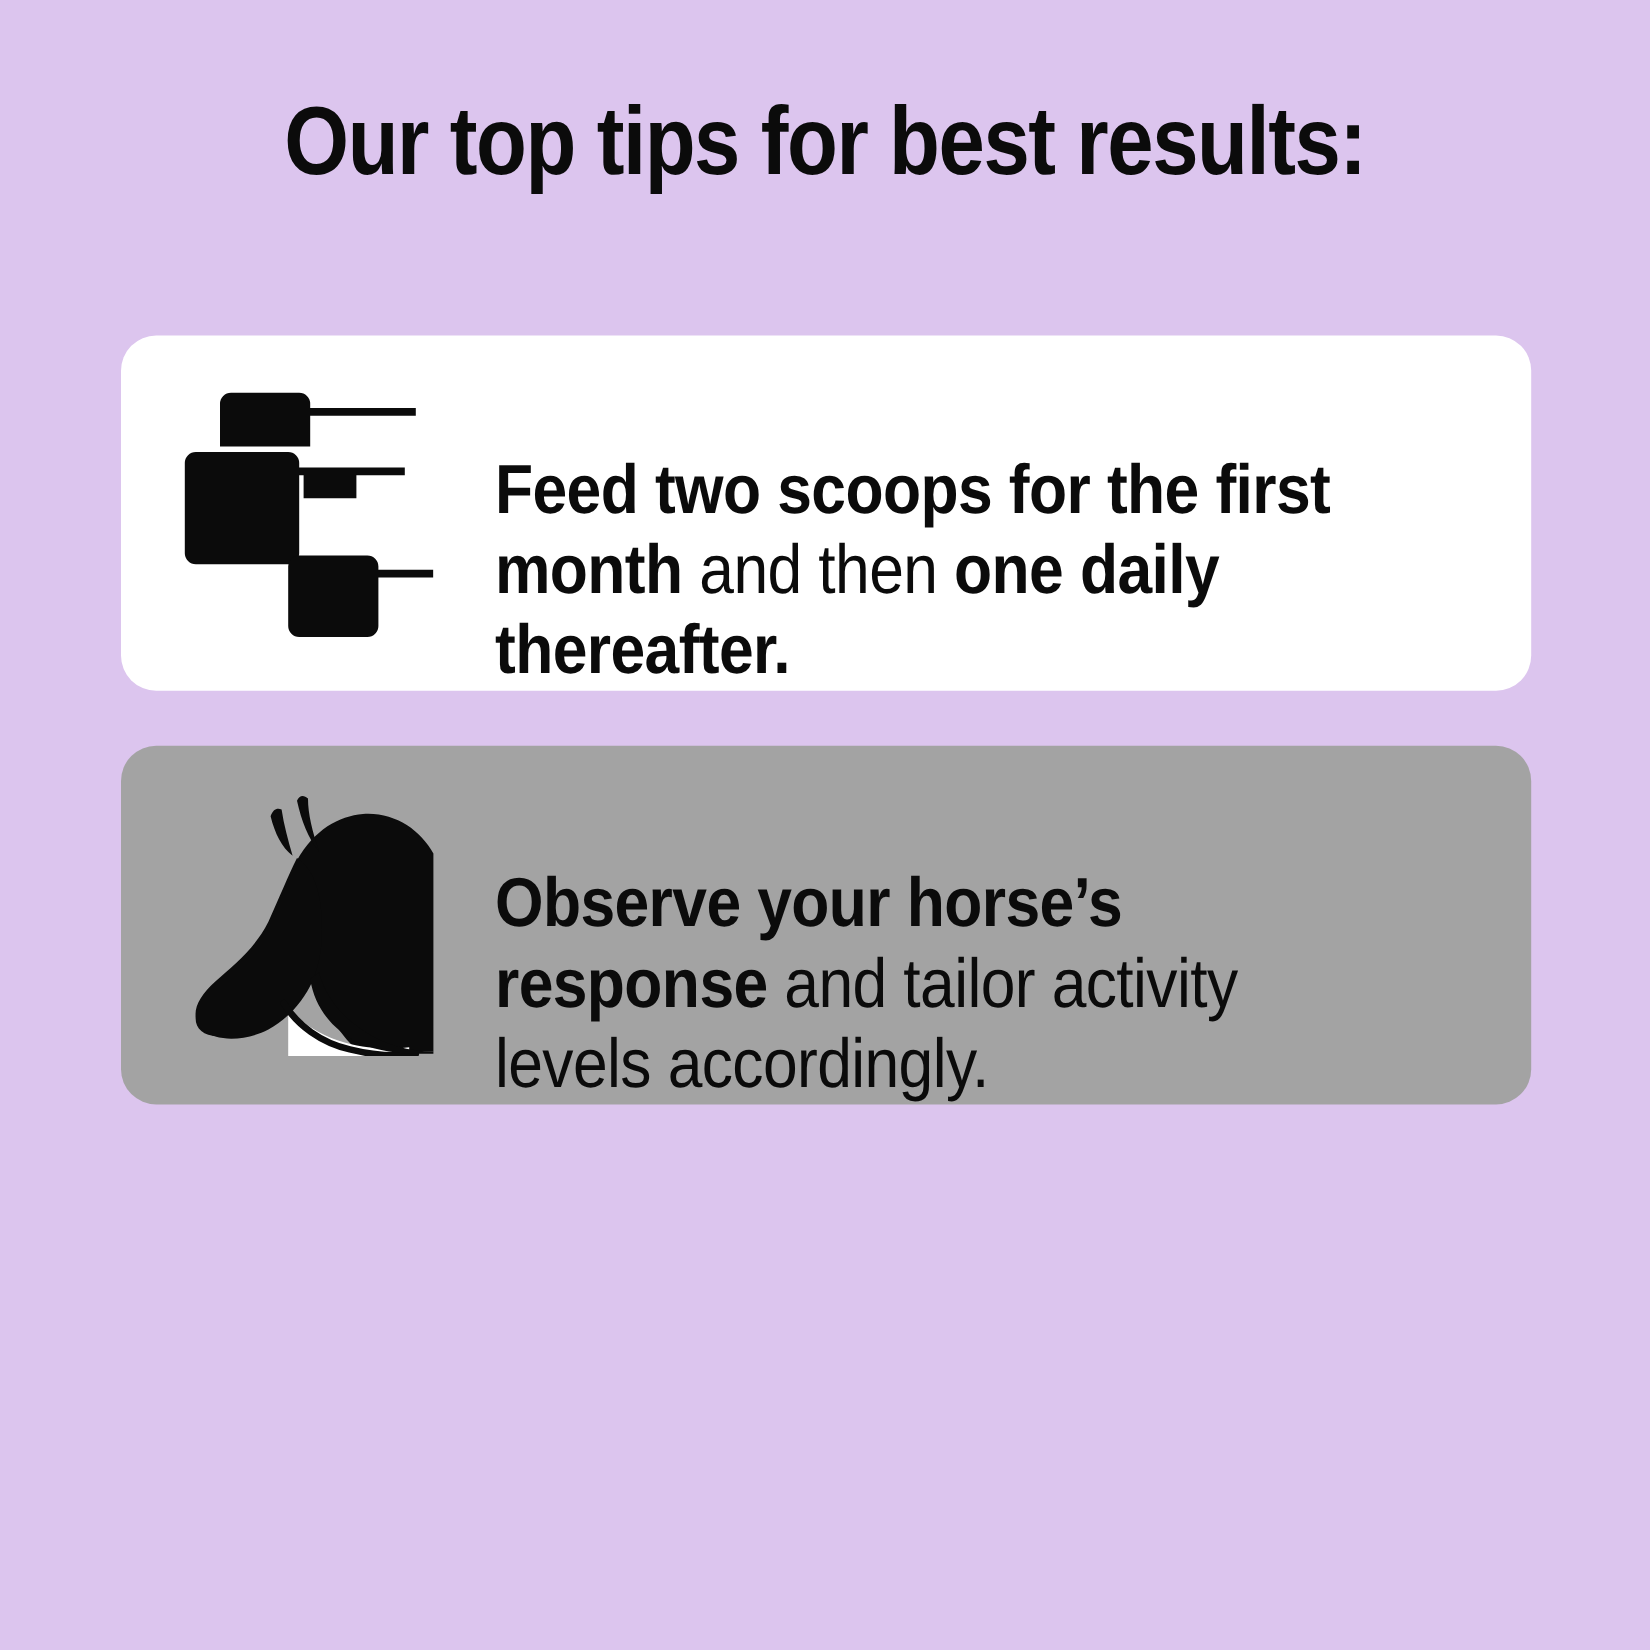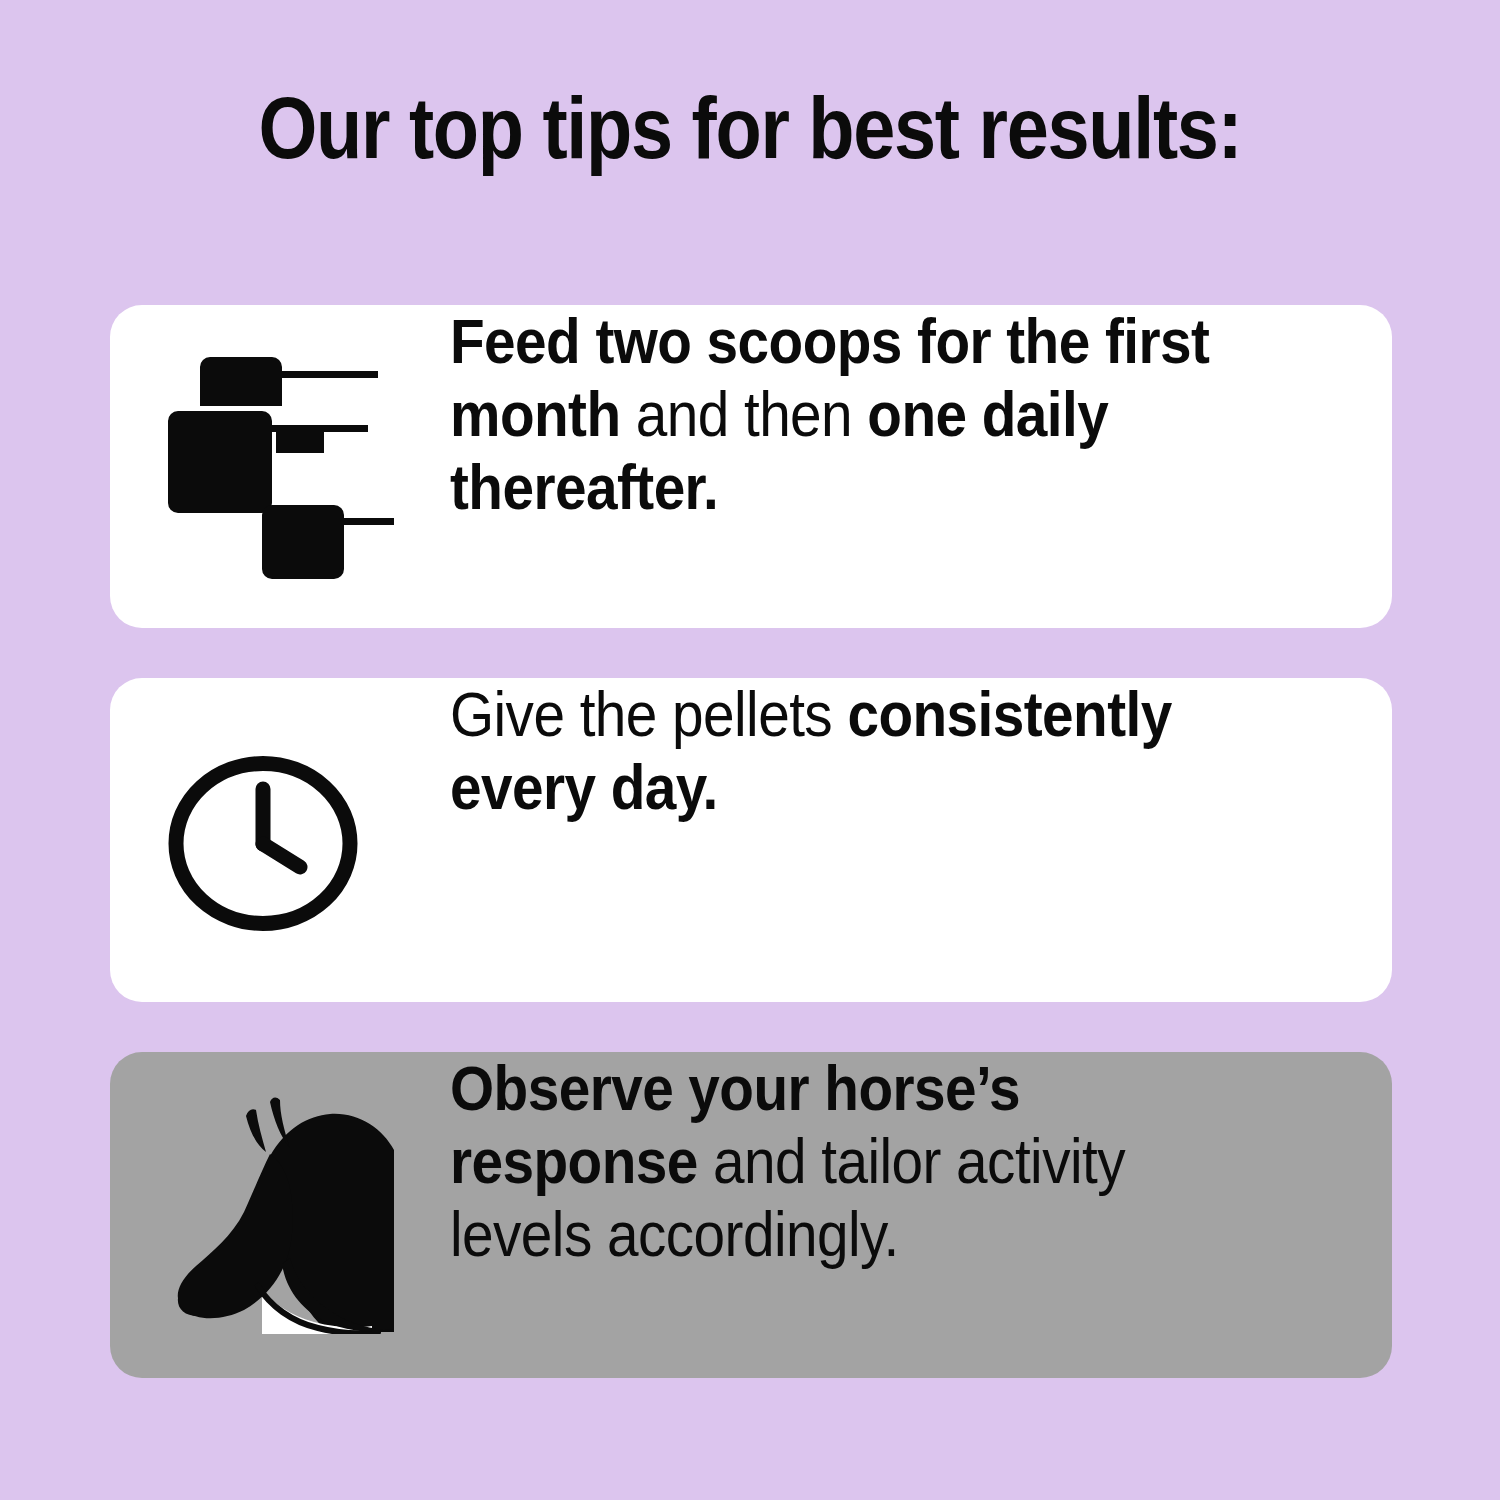--- a/index.html
+++ b/index.html
@@ -49,21 +49,21 @@
     width: 1282px;
   }
 
   .card {
     position: relative;
     width: 1282px;
     background: #ffffff;
     border-radius: 32px;
     box-sizing: border-box;
     display: flex;
-    align-items: flex-start;
+    align-items: flex-end;
     overflow: hidden;
   }
 
   .card + .card {
     margin-top: 50px;
   }
 
   .card-1 { height: 323px; }
   .card-2 { height: 324px; }
   .card-3 { height: 326px; }
@@ -122,32 +122,20 @@
           <path d="M118 80 h48 v24 h-48 z" fill="#0b0b0b"></path>
 
           <path d="M114 156 h62 a10 10 0 0 1 10 10 v3 h50 v7 h-50 v44 a10 10 0 0 1 -10 10 h-62 a10 10 0 0 1 -10 -10 v-54 a10 10 0 0 1 10 -10 z" fill="#0b0b0b"></path>
         </svg>
       </div>
       <div class="card-text" style="color: rgb(11, 11, 11);">
         <b>Feed two scoops for the first month</b><span> and then </span><b>one daily thereafter.</b>
       </div>
     </div>
 
-    <div class="card card-2" style="background: rgb(255, 255, 255);">
-      <div class="icon-slot">
-        <svg class="icon-clock" viewBox="0 0 190 175" aria-hidden="true">
-          <ellipse cx="95" cy="87.5" rx="87" ry="80" fill="none" stroke="#0b0b0b" stroke-width="15"></ellipse>
-          <path d="M95 33 L95 88" fill="none" stroke="#0b0b0b" stroke-width="15" stroke-linecap="round"></path>
-          <path d="M95 88 L132 111" fill="none" stroke="#0b0b0b" stroke-width="15" stroke-linecap="round"></path>
-        </svg>
-      </div>
-      <div class="card-text" style="color: rgb(11, 11, 11);">
-        <span>Give the pellets </span><b>consistently every day.</b>
-      </div>
-    </div>
 
     <div class="card card-3" style="background: #a3a3a3;">
       <div class="icon-slot">
         <svg class="icon-horse" viewBox="0 0 240 240" aria-hidden="true">
 
           <path d="M96 30
                    C 99 46, 104 56, 112 62
                    C 128 34, 150 22, 172 20
                    C 200 18, 224 34, 236 56
                    L 236 236

